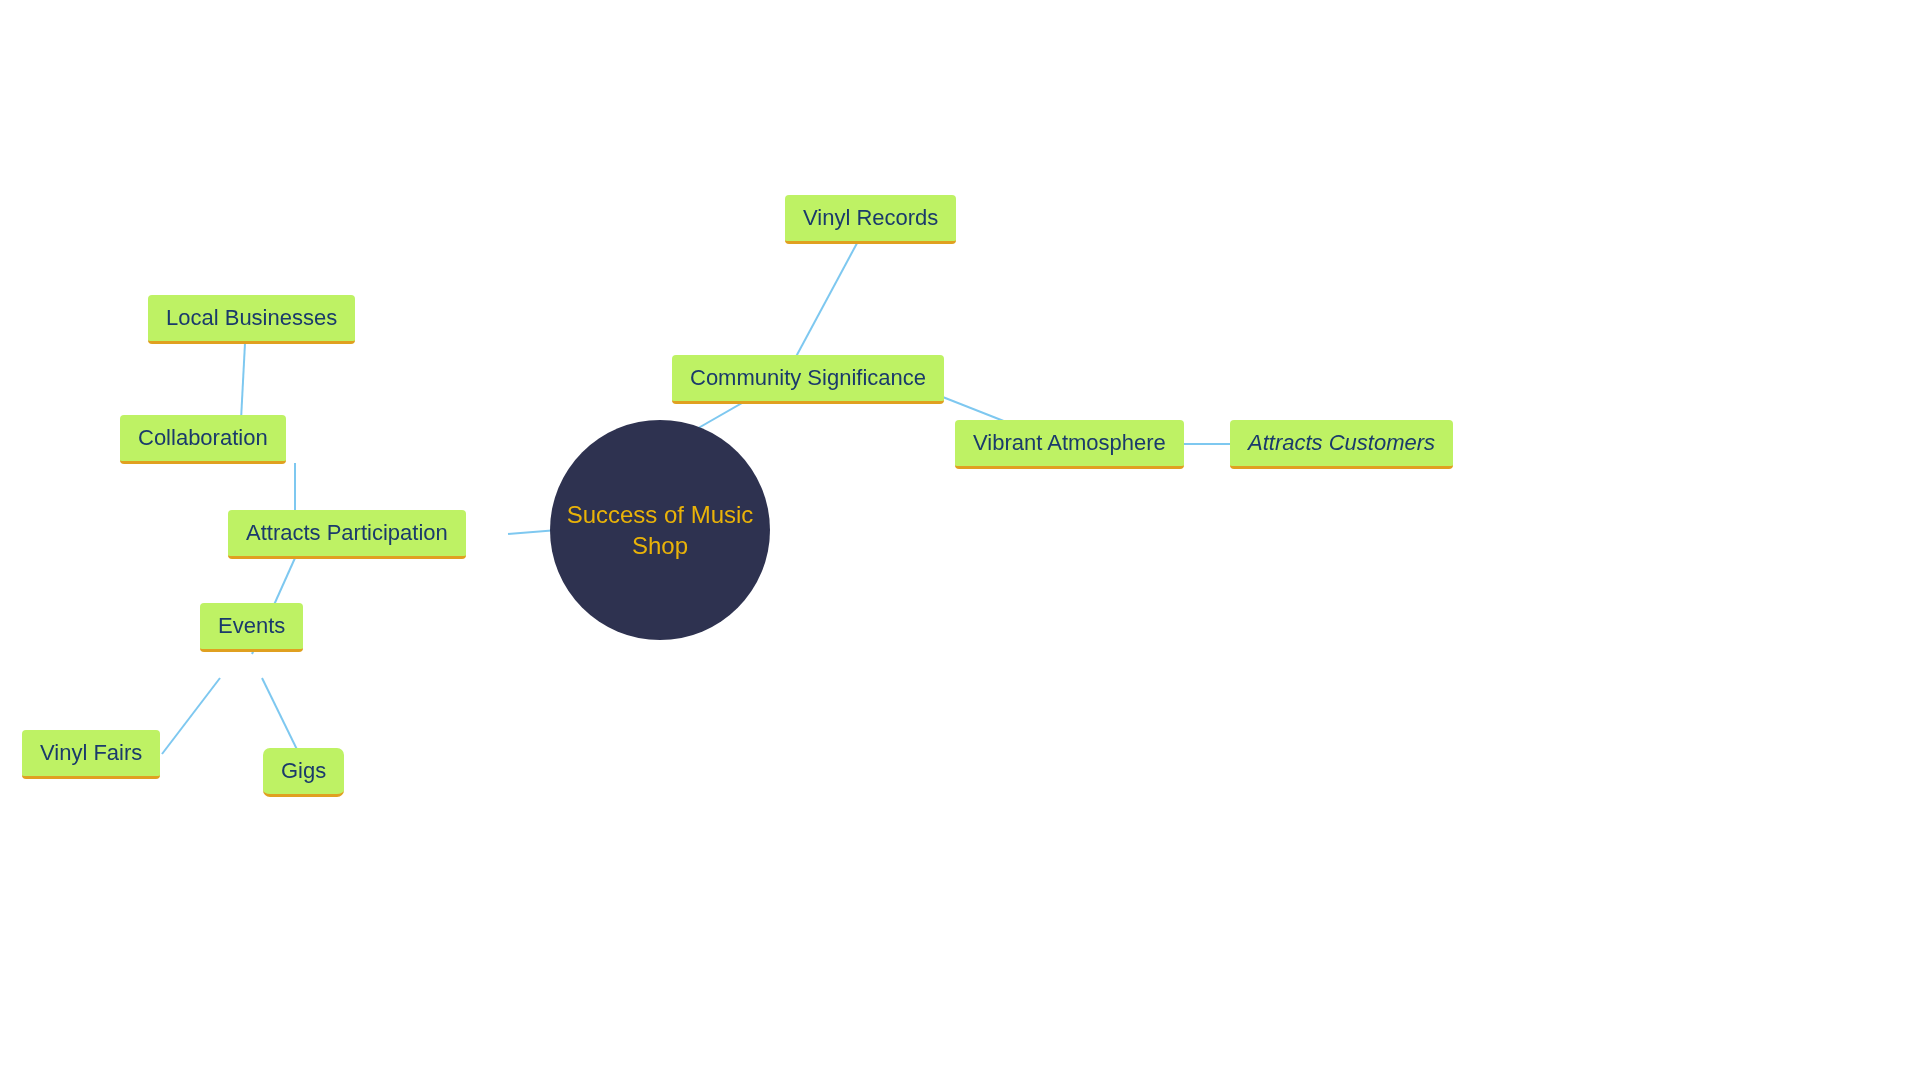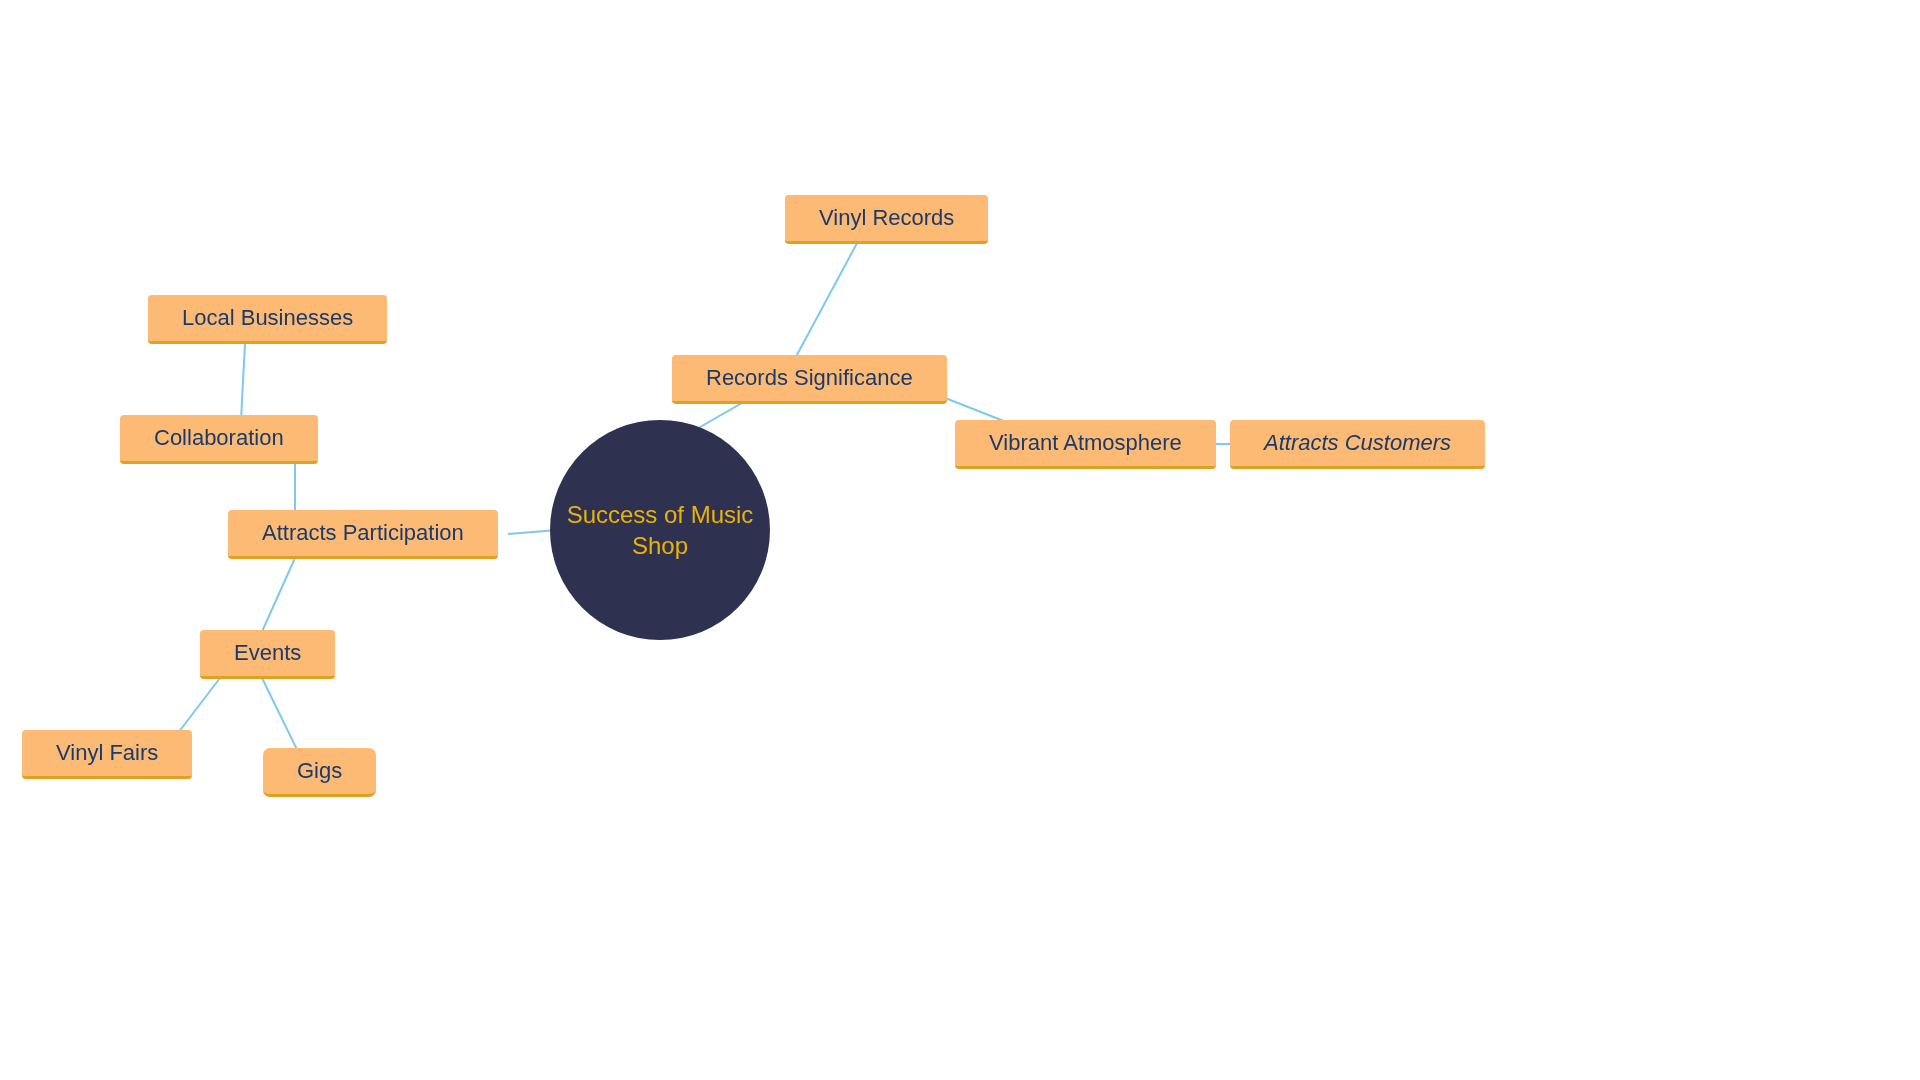--- a/index.html
+++ b/index.html
@@ -11,23 +11,23 @@
       font-family: 'Segoe UI', Arial, sans-serif;
     }
     svg {
       position: absolute;
       top: 0; left: 0;
       width: 1920px;
       height: 1080px;
     }
     .node-box {
       position: absolute;
-      background: #fdba74;
+      background: #bef264;
       border-bottom: 3px solid #e0a020;
-      padding: 10px 34px;
+      padding: 10px 18px;
       border-radius: 4px;
       font-size: 22px;
       font-weight: 500;
       color: #1a3a6b;
       white-space: nowrap;
     }
     .center-node {
       position: absolute;
       width: 220px;
       height: 220px;
@@ -58,21 +58,21 @@
     <line x1="295" y1="558" x2="252" y2="654" stroke="#7ec8f0" stroke-width="2"></line>
     <line x1="220" y1="678" x2="162" y2="754" stroke="#7ec8f0" stroke-width="2"></line>
     <line x1="262" y1="678" x2="308" y2="772" stroke="#7ec8f0" stroke-width="2"></line>
   </svg>
 
 <div class="center-node" style="left: 550px; top: 420px;">
   <span>Success of Music Shop</span>
 </div>
 
 <div class="node-box" style="left: 672px; top: 355px;">
-  <span>Records Significance</span>
+  <span>Community Significance</span>
 </div>
 
 <div class="node-box" style="left: 785px; top: 195px;">
   <span>Vinyl Records</span>
 </div>
 
 <div class="node-box" style="left: 955px; top: 420px;">
   <span>Vibrant Atmosphere</span>
 </div>
 
@@ -85,21 +85,21 @@
 </div>
 
 <div class="node-box" style="left: 120px; top: 415px;">
   <span>Collaboration</span>
 </div>
 
 <div class="node-box" style="left: 148px; top: 295px;">
   <span>Local Businesses</span>
 </div>
 
-<div class="node-box" style="left: 200px; top: 630px; text-align: right;">
+<div class="node-box" style="left: 200px; top: 603px; text-align: right;">
   <span>Events</span>
 </div>
 
 <div class="node-box" style="left: 22px; top: 730px; text-align: center;">
   <span>Vinyl Fairs</span>
 </div>
 
 <div class="node-box" style="left: 263px; top: 748px; border-radius: 7px;">
   <span>Gigs</span>
 </div>

